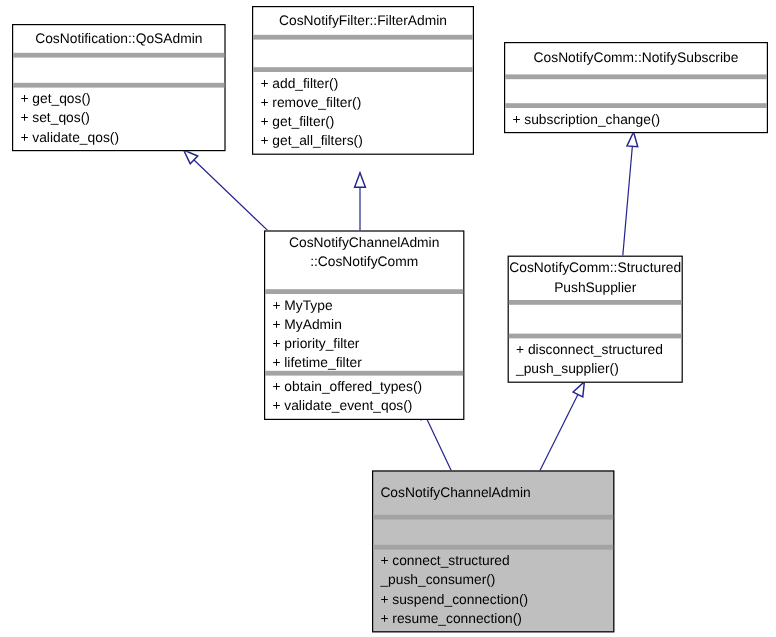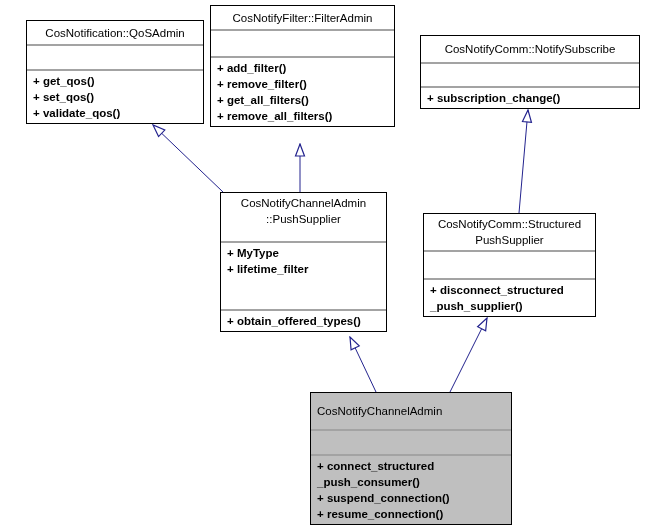--- a/index.html
+++ b/index.html
@@ -26,22 +26,21 @@
   }
   .uml-class.highlight {
     background: #bfbfbf;
   }
   .sec {
     box-sizing: border-box;
     padding: 2px 6px;
     overflow: hidden;
   }
   .sec + .sec {
-    border-top: 2px solid #a3a3a3;
-    font-weight: bold;
+    border-top: 4px solid #a3a3a3;
   }
   .sec.title {
     display: flex;
     flex-direction: column;
     justify-content: center;
     align-items: center;
     text-align: left;
   }
   .sec.title.left {
     align-items: flex-start;
@@ -70,70 +69,73 @@
         <path d="M1.5,1.5 L13.5,6 L1.5,10.5 Z" fill="#ffffff" stroke="#23238e" stroke-width="1.2"></path>
       </marker>
     </defs>
     <line x1="223" y1="192" x2="153" y2="125" stroke-width="1" marker-end="url(#inherit)" stroke="#23238e"></line>
     <line x1="300" y1="192" x2="300" y2="144" stroke-width="1" marker-end="url(#inherit)" stroke="#23238e"></line>
     <line x1="519" y1="213" x2="528" y2="110" stroke-width="1" marker-end="url(#inherit)" stroke="#23238e"></line>
     <line x1="376" y1="392" x2="350" y2="337" stroke-width="1" marker-end="url(#inherit)" stroke="#23238e"></line>
     <line x1="450" y1="392" x2="487" y2="318" stroke-width="1" marker-end="url(#inherit)" stroke="#23238e"></line>
   </svg>
 
-  <div class="uml-class" style="left:26px; top:20px; width:178px;">
+  <div class="uml-class" style="left:10px; top:20px; width:178px;">
     <div class="sec title" style="height:23px;">
         <div class="row">CosNotification::QoSAdmin</div>
       </div>
     <div class="sec attrs" style="height:25px;"></div>
     <div class="sec methods">
         <div class="row">+ get_qos()</div>
         <div class="row">+ set_qos()</div>
         <div class="row">+ validate_qos()</div>
       </div>
   </div>
 
   <div class="uml-class" style="left:210px; top:5px; width:185px;">
     <div class="sec title" style="height:23px;">
         <div class="row">CosNotifyFilter::FilterAdmin</div>
       </div>
     <div class="sec attrs" style="height:27px;"></div>
     <div class="sec methods">
         <div class="row">+ add_filter()</div>
         <div class="row">+ remove_filter()</div>
+        <div class="row">+ get_filter()</div>
         <div class="row">+ get_all_filters()</div>
-        <div class="row">+ remove_all_filters()</div>
       </div>
   </div>
 
   <div class="uml-class" style="left:420px; top:35px; width:220px;">
     <div class="sec title" style="height:26px;">
         <div class="row">CosNotifyComm::NotifySubscribe</div>
       </div>
     <div class="sec attrs" style="height:24px;"></div>
     <div class="sec methods">
         <div class="row">+ subscription_change()</div>
       </div>
   </div>
 
   <div class="uml-class" style="left:220px; top:192px; width:167px;">
     <div class="sec title" style="height:36px;">
         <div class="row">CosNotifyChannelAdmin</div>
-        <div class="row">::PushSupplier</div>
+        <div class="row">::CosNotifyComm</div>
       </div>
     <div class="sec attrs" style="height:68px;margin-top:12px;">
         <div class="row">+ MyType</div>
+        <div class="row">+ MyAdmin</div>
+        <div class="row">+ priority_filter</div>
         <div class="row">+ lifetime_filter</div>
       </div>
     <div class="sec methods">
         <div class="row">+ obtain_offered_types()</div>
+        <div class="row">+ validate_event_qos()</div>
       </div>
   </div>
 
-  <div class="uml-class" style="left:423px; top:213px; width:173px;">
+  <div class="uml-class" style="left:423px; top:213px; width:146px;">
     <div class="sec title" style="height:36px;">
         <div class="row">CosNotifyComm::Structured</div>
         <div class="row">PushSupplier</div>
       </div>
     <div class="sec attrs" style="height:28px;"></div>
     <div class="sec methods">
         <div class="row">+ disconnect_structured</div>
         <div class="row">_push_supplier()</div>
       </div>
   </div>

